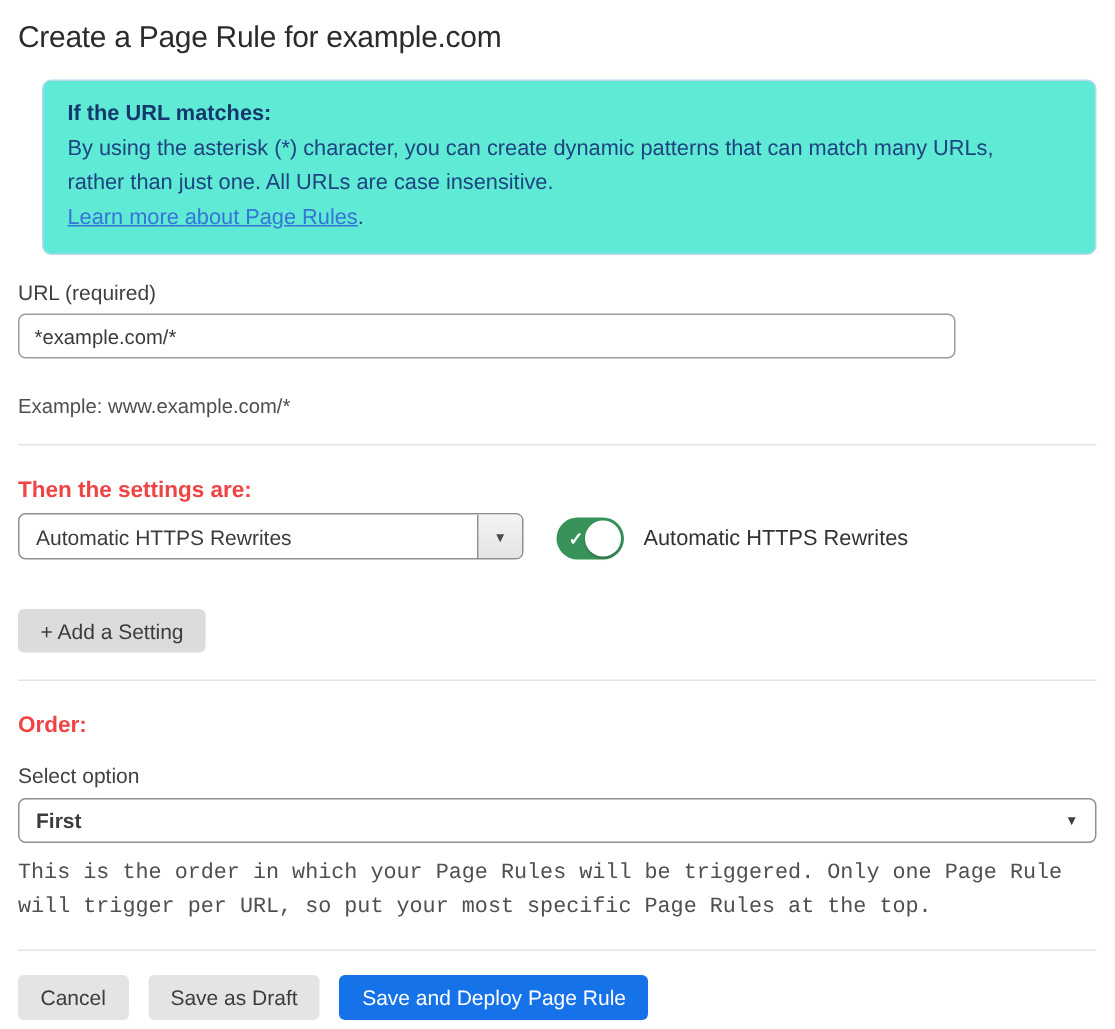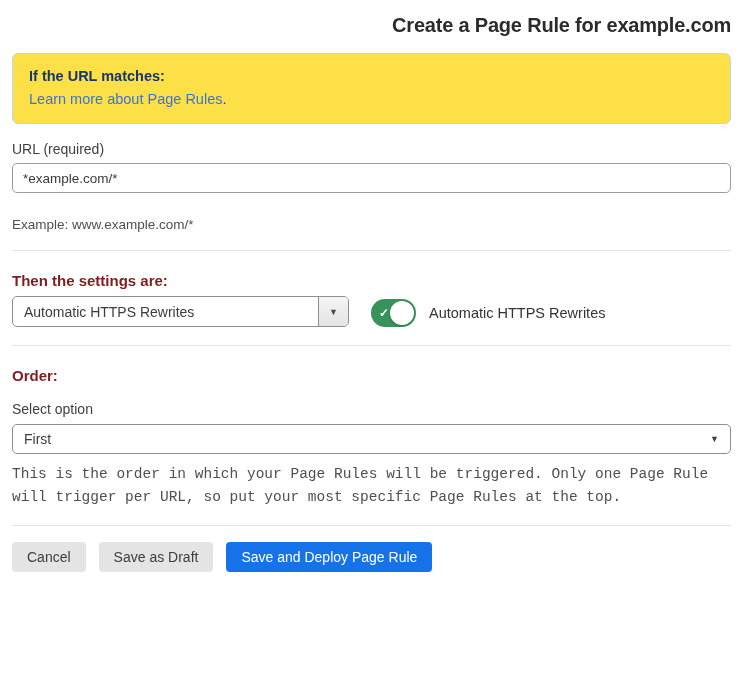--- a/index.html
+++ b/index.html
@@ -8,55 +8,56 @@
     width: 743px;
     height: 686px;
     font-family: "Liberation Sans", sans-serif;
     color: #2f2f2f;
     overflow: hidden;
   }
   .page { padding: 14px 12px 0 12px; }
 
   h1.page-title {
     font-size: 20px;
-    font-weight: 700;
+    font-weight: 400;
     color: #2b2b2b;
     letter-spacing: -0.2px;
-    text-align: right;
   }
 
   .info-box {
     margin-top: 16px;
-    background: #fde047;
+    background: #5eead4;
     border: 1px solid #bcd8f1;
     border-radius: 6px;
     padding: 11px 26px 12px 16px;
     font-size: 14.5px;
     line-height: 23px;
     color: #1e4380;
+    margin-left: 16px;
   }
   .info-box .info-heading {
     font-weight: 700;
     color: #14376e;
   }
   .info-box a.info-link {
     color: #3873d8;
+    text-decoration: underline;
     cursor: pointer;
   }
   .info-box .info-link-suffix { color: #1e4380; }
 
   .field-label {
     font-size: 14px;
     color: #404040;
     margin-top: 17px;
   }
 
   .text-input {
     margin-top: 6px;
-    width: 719px;
+    width: 625px;
     height: 30px;
     border: 1px solid #9c9c9c;
     border-radius: 5px;
     background: #ffffff;
     font-family: "Liberation Sans", sans-serif;
     font-size: 13.5px;
     color: #3a3a3a;
     padding: 0 10px;
     outline: none;
   }
@@ -69,21 +70,21 @@
 
   .divider {
     border: none;
     border-top: 1px solid #e4e4e4;
     margin: 18px 0 0 0;
   }
 
   .section-heading {
     font-size: 15px;
     font-weight: 700;
-    color: #7f1d1d;
+    color: #ef4444;
     margin-top: 21px;
   }
 
   .setting-row {
     margin-top: 7px;
     display: flex;
     align-items: flex-end;
   }
 
   .picker {
@@ -188,20 +189,21 @@
     margin-top: 7px;
     width: 719px;
     height: 30px;
     border: 1px solid #8f8f8f;
     border-radius: 5px;
     background: #ffffff;
     display: flex;
     align-items: center;
     padding: 0 11px;
     cursor: pointer;
+    font-weight: bold;
   }
   .order-select .select-value {
     flex: 1;
     font-size: 14px;
     color: #3c3c3c;
   }
   .order-select .select-arrow {
     font-size: 9px;
     color: #3f3f3f;
   }
@@ -226,20 +228,21 @@
 </style>
 </head>
 <body>
 
 <div class="page">
 
   <h1 class="page-title">Create a Page Rule for example.com</h1>
 
   <div class="info-box">
     <div class="info-heading">If the URL matches:</div>
+    <div class="info-body">By using the asterisk (*) character, you can create dynamic patterns that can match many URLs, rather than just one. All URLs are case insensitive.</div>
     <div class="info-link-line"><a class="info-link">Learn more about Page Rules</a><span class="info-link-suffix">.</span></div>
   </div>
 
   <div class="field-label">URL (required)</div>
   <input class="text-input" type="text" value="*example.com/*" style="">
   <div class="helper-text">Example: www.example.com/*</div>
 
   <hr class="divider">
 
   <div class="section-heading">Then the settings are:</div>
@@ -252,20 +255,21 @@
     </div>
     <div class="toggle-wrap">
       <div class="toggle">
         <span class="toggle-check">✓</span>
         <span class="toggle-knob"></span>
       </div>
       <span class="toggle-label">Automatic HTTPS Rewrites</span>
     </div>
   </div>
 
+  <button class="btn btn-add">+ Add a Setting</button>
 
   <hr class="divider">
 
   <div class="section-heading">Order:</div>
 
   <div class="field-label">Select option</div>
 
   <div class="order-select">
     <span class="select-value">First</span>
     <span class="select-arrow">▼</span>

